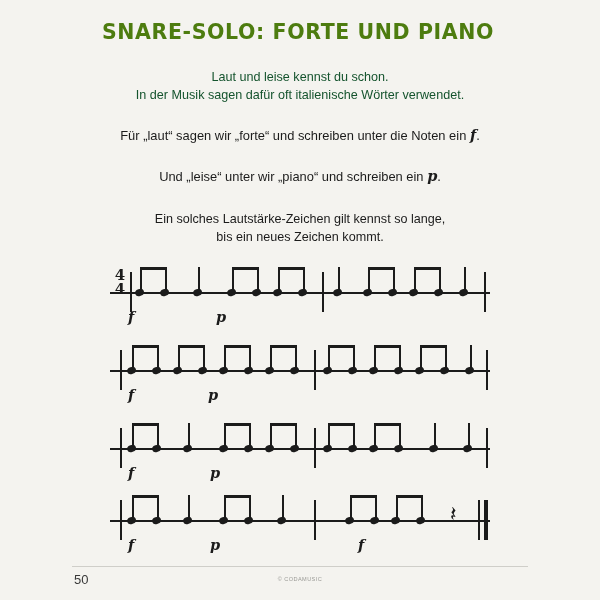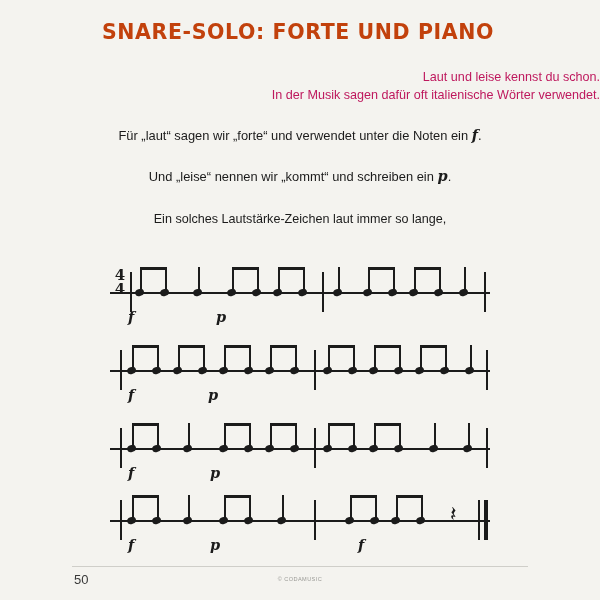--- a/index.html
+++ b/index.html
@@ -23,30 +23,30 @@
   .title {
     position: absolute;
     top: 20px;
     left: 0;
     width: 596px;
     text-align: center;
     font-family: "DejaVu Sans", sans-serif;
     font-weight: bold;
     font-size: 20.5px;
     letter-spacing: 0.6px;
-    color: #c2410c;
+    color: #4d7c0f;
   }
   .intro {
     position: absolute;
     top: 68px;
     left: 0;
     width: 600px;
-    text-align: right;
+    text-align: center;
     font-size: 12.6px;
-    color: #be185d;
+    color: #14532d;
     line-height: 1.45;
   }
   .para {
     position: absolute;
     left: 0;
     width: 600px;
     text-align: center;
     font-size: 12.9px;
     color: #1b1b1b;
     line-height: 1.45;
@@ -183,29 +183,30 @@
 <div class="page">
 
   <div class="title">SNARE-SOLO: FORTE UND PIANO</div>
 
   <div class="intro">
     <div>Laut und leise kennst du schon.</div>
     <div>In der Musik sagen dafür oft italienische Wörter verwendet.</div>
   </div>
 
   <div class="para p-forte">
-    <span>Für „laut“ sagen wir „forte“ und verwendet unter die Noten ein </span><span class="dyn">f</span><span>.</span>
+    <span>Für „laut“ sagen wir „forte“ und schreiben unter die Noten ein </span><span class="dyn">f</span><span>.</span>
   </div>
 
   <div class="para p-piano">
-    <span>Und „leise“ nennen wir „kommt“ und schreiben ein </span><span class="dyn">p</span><span>.</span>
+    <span>Und „leise“ unter wir „piano“ und schreiben ein </span><span class="dyn">p</span><span>.</span>
   </div>
 
   <div class="para p-rule">
-    <div>Ein solches Lautstärke-Zeichen laut immer so lange,</div>
+    <div>Ein solches Lautstärke-Zeichen gilt kennst so lange,</div>
+    <div>bis ein neues Zeichen kommt.</div>
   </div>
 
   <div class="staff s1">
     <div class="staffline"></div>
     <div class="timesig">
       <span>4</span><br>
       <span>4</span>
     </div>
     <div class="barline" style="left:20px;"></div>
 

